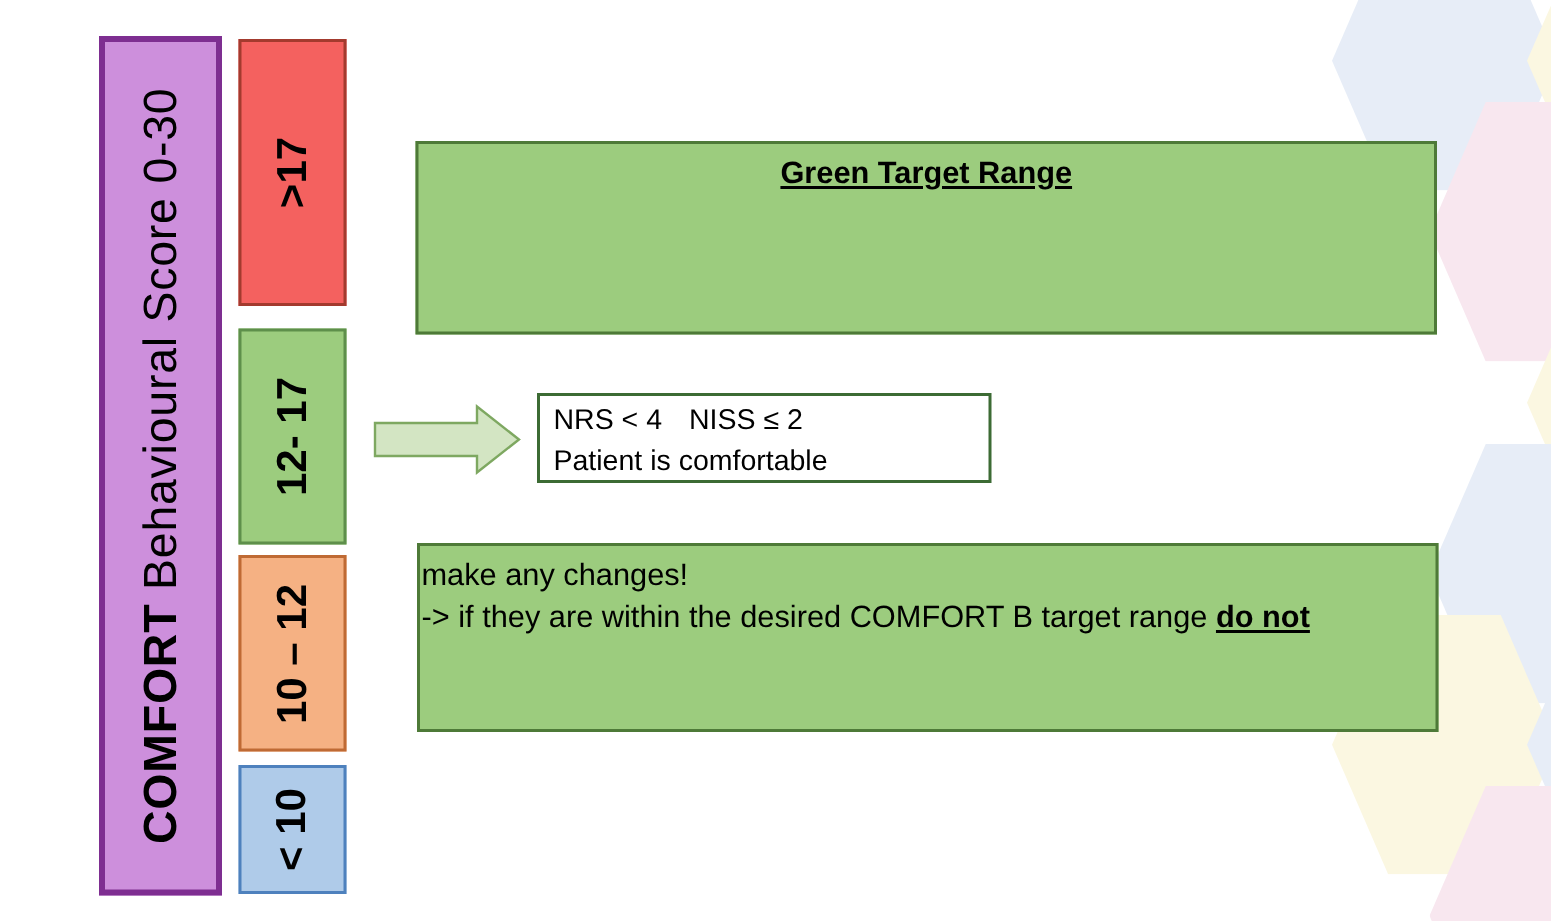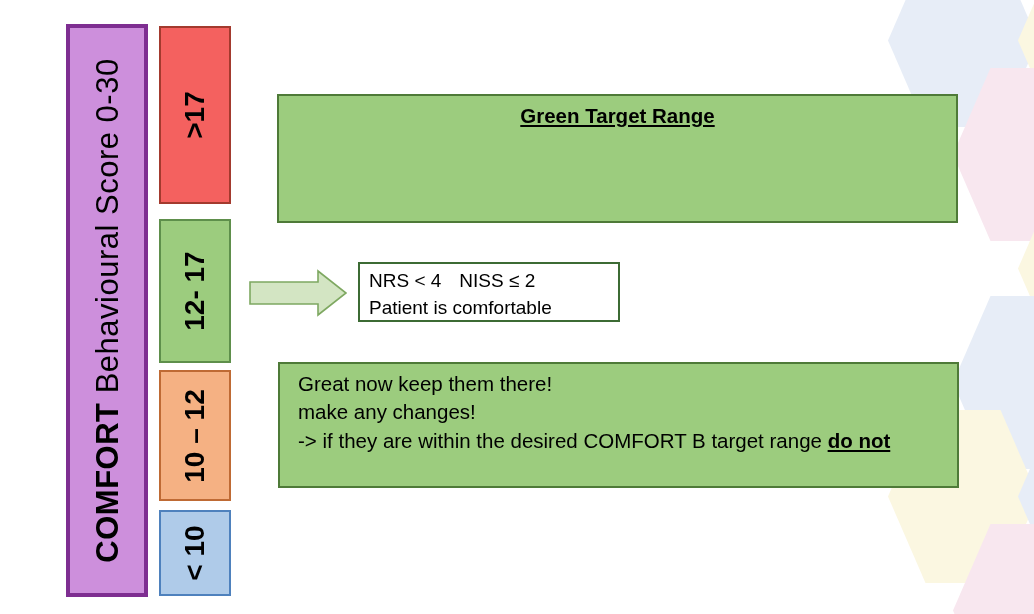--- a/index.html
+++ b/index.html
@@ -79,38 +79,38 @@
     left: 159px; top: 510px; width: 72px; height: 86px;
     background: #AFCBE9; border: 2px solid #4E81BD;
   }
 
   
   .greenbox {
     position: absolute;
     box-sizing: border-box;
     background: #9CCC7E;
     border: 2px solid #4E7A38;
-    padding: 6px 18px;
+    padding: 6px 1px;
     font-size: 20.5px;
     line-height: 1.38;
   }
   #box-target { left: 277px; top: 94px; width: 681px; height: 129px; }
   #box-target .title {
     text-align: center;
     font-weight: bold;
     text-decoration: underline;
     display: block;
     margin-bottom: 1px;
   }
   #box-keep { left: 278px; top: 362px; width: 681px; height: 126px; }
   #box-keep .u-bold { font-weight: bold; text-decoration: underline; }
 
   #box-nrs {
     position: absolute;
-    left: 358px; top: 262px; width: 262px; height: 60px;
+    left: 358px; top: 262px; width: 303px; height: 60px;
     box-sizing: border-box;
     background: #ffffff;
     border: 2px solid #737373;
     padding: 4px 9px;
     font-size: 19px;
     line-height: 1.42;
   }
   #box-nrs .gap { display: inline-block; width: 18px; }
   #box-nrs .bold { font-weight: normal; }
 
@@ -162,18 +162,17 @@
   <svg id="arrow" viewBox="0 0 100 50">
     <polygon points="2,14 70,14 70,3 98,25 70,47 70,36 2,36" fill="#D3E5C3" stroke="#7EA861" stroke-width="1.6"></polygon>
   </svg>
 
   <div id="box-nrs" style="background: rgb(255, 255, 255); border-color: rgb(60, 107, 52);">
     <div><span>NRS &lt; 4</span><span class="gap"></span><span>NISS ≤ 2</span></div>
     <div class="bold">Patient is comfortable</div>
   </div>
 
   <div class="greenbox" id="box-keep" style="background: rgb(156, 204, 126); border-color: rgb(78, 122, 56);">
-    <div>Great now keep them there!</div>
     <div>make any changes!</div>
     <div><span>-&gt; if they are within the desired COMFORT B target range </span><span class="u-bold">do not</span></div>
   </div>
 
 </div>
 
 </body></html>

